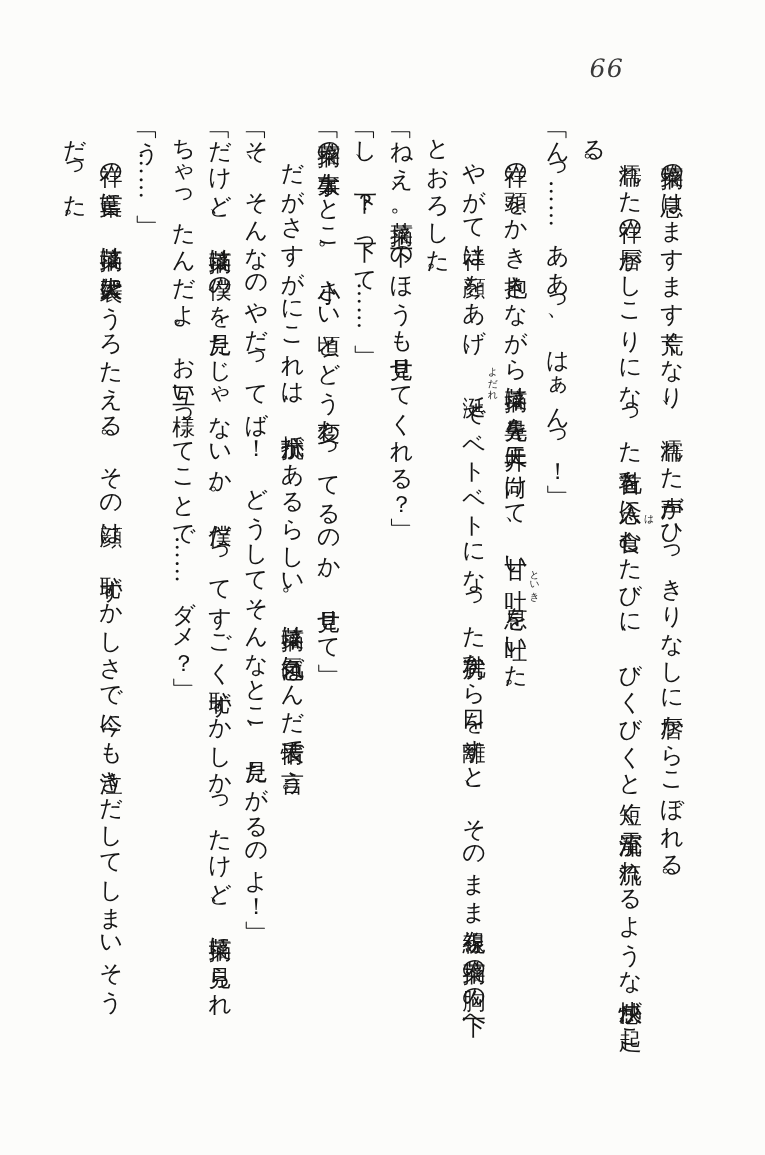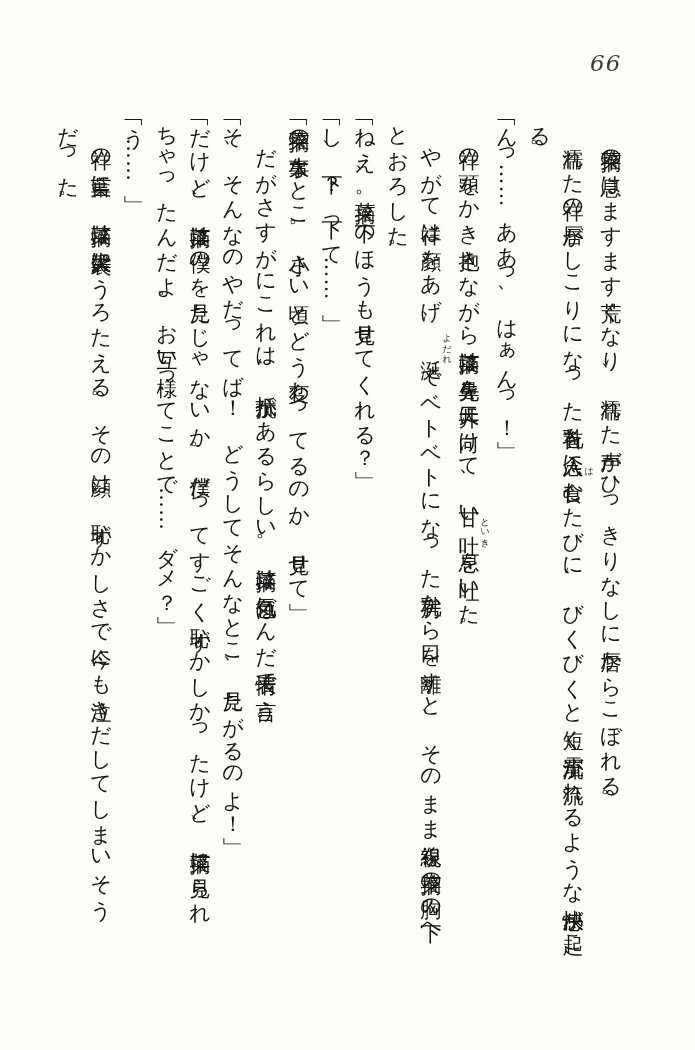--- a/index.html
+++ b/index.html
@@ -11,21 +11,21 @@
     position: relative;
     width: 695px;
     height: 1050px;
     margin: 0 auto;
     background: #fcfcfa;
     overflow: hidden;
   }
   .page-number {
     position: absolute;
     top: 50px;
-    left: 590px;
+    left: 536px;
     font-family: "DejaVu Serif", "Liberation Serif", serif;
     font-style: italic;
     font-size: 23px;
     color: #3a3a3a;
     letter-spacing: 1px;
   }
   .text-block {
     position: absolute;
     top: 112px;
     right: 68px;

